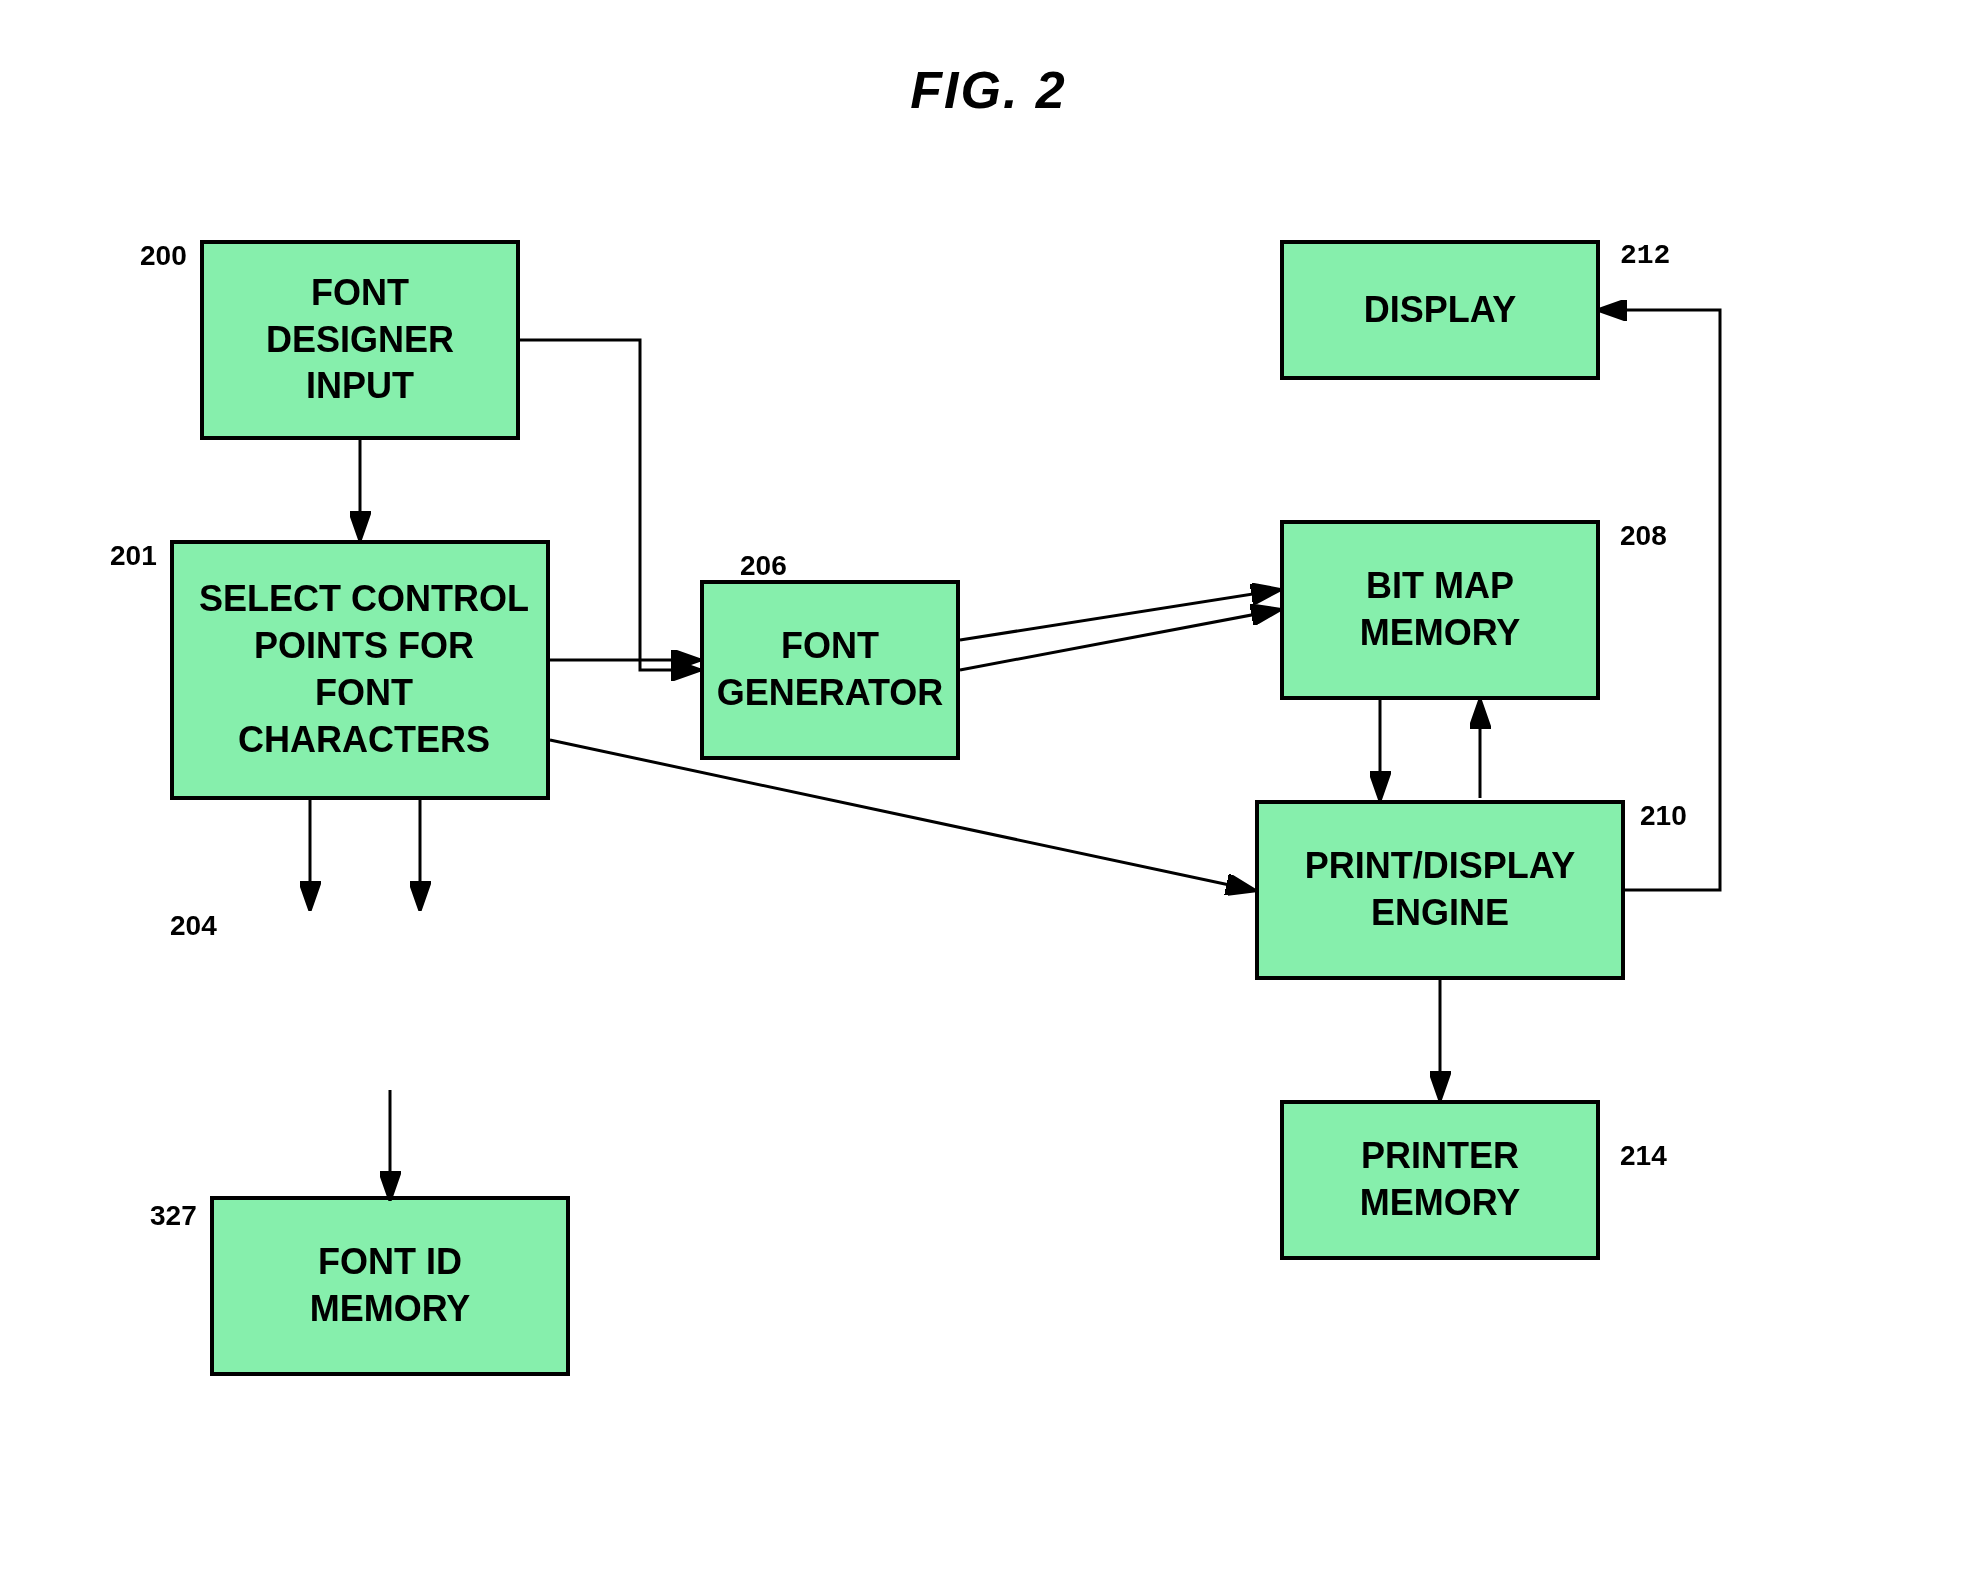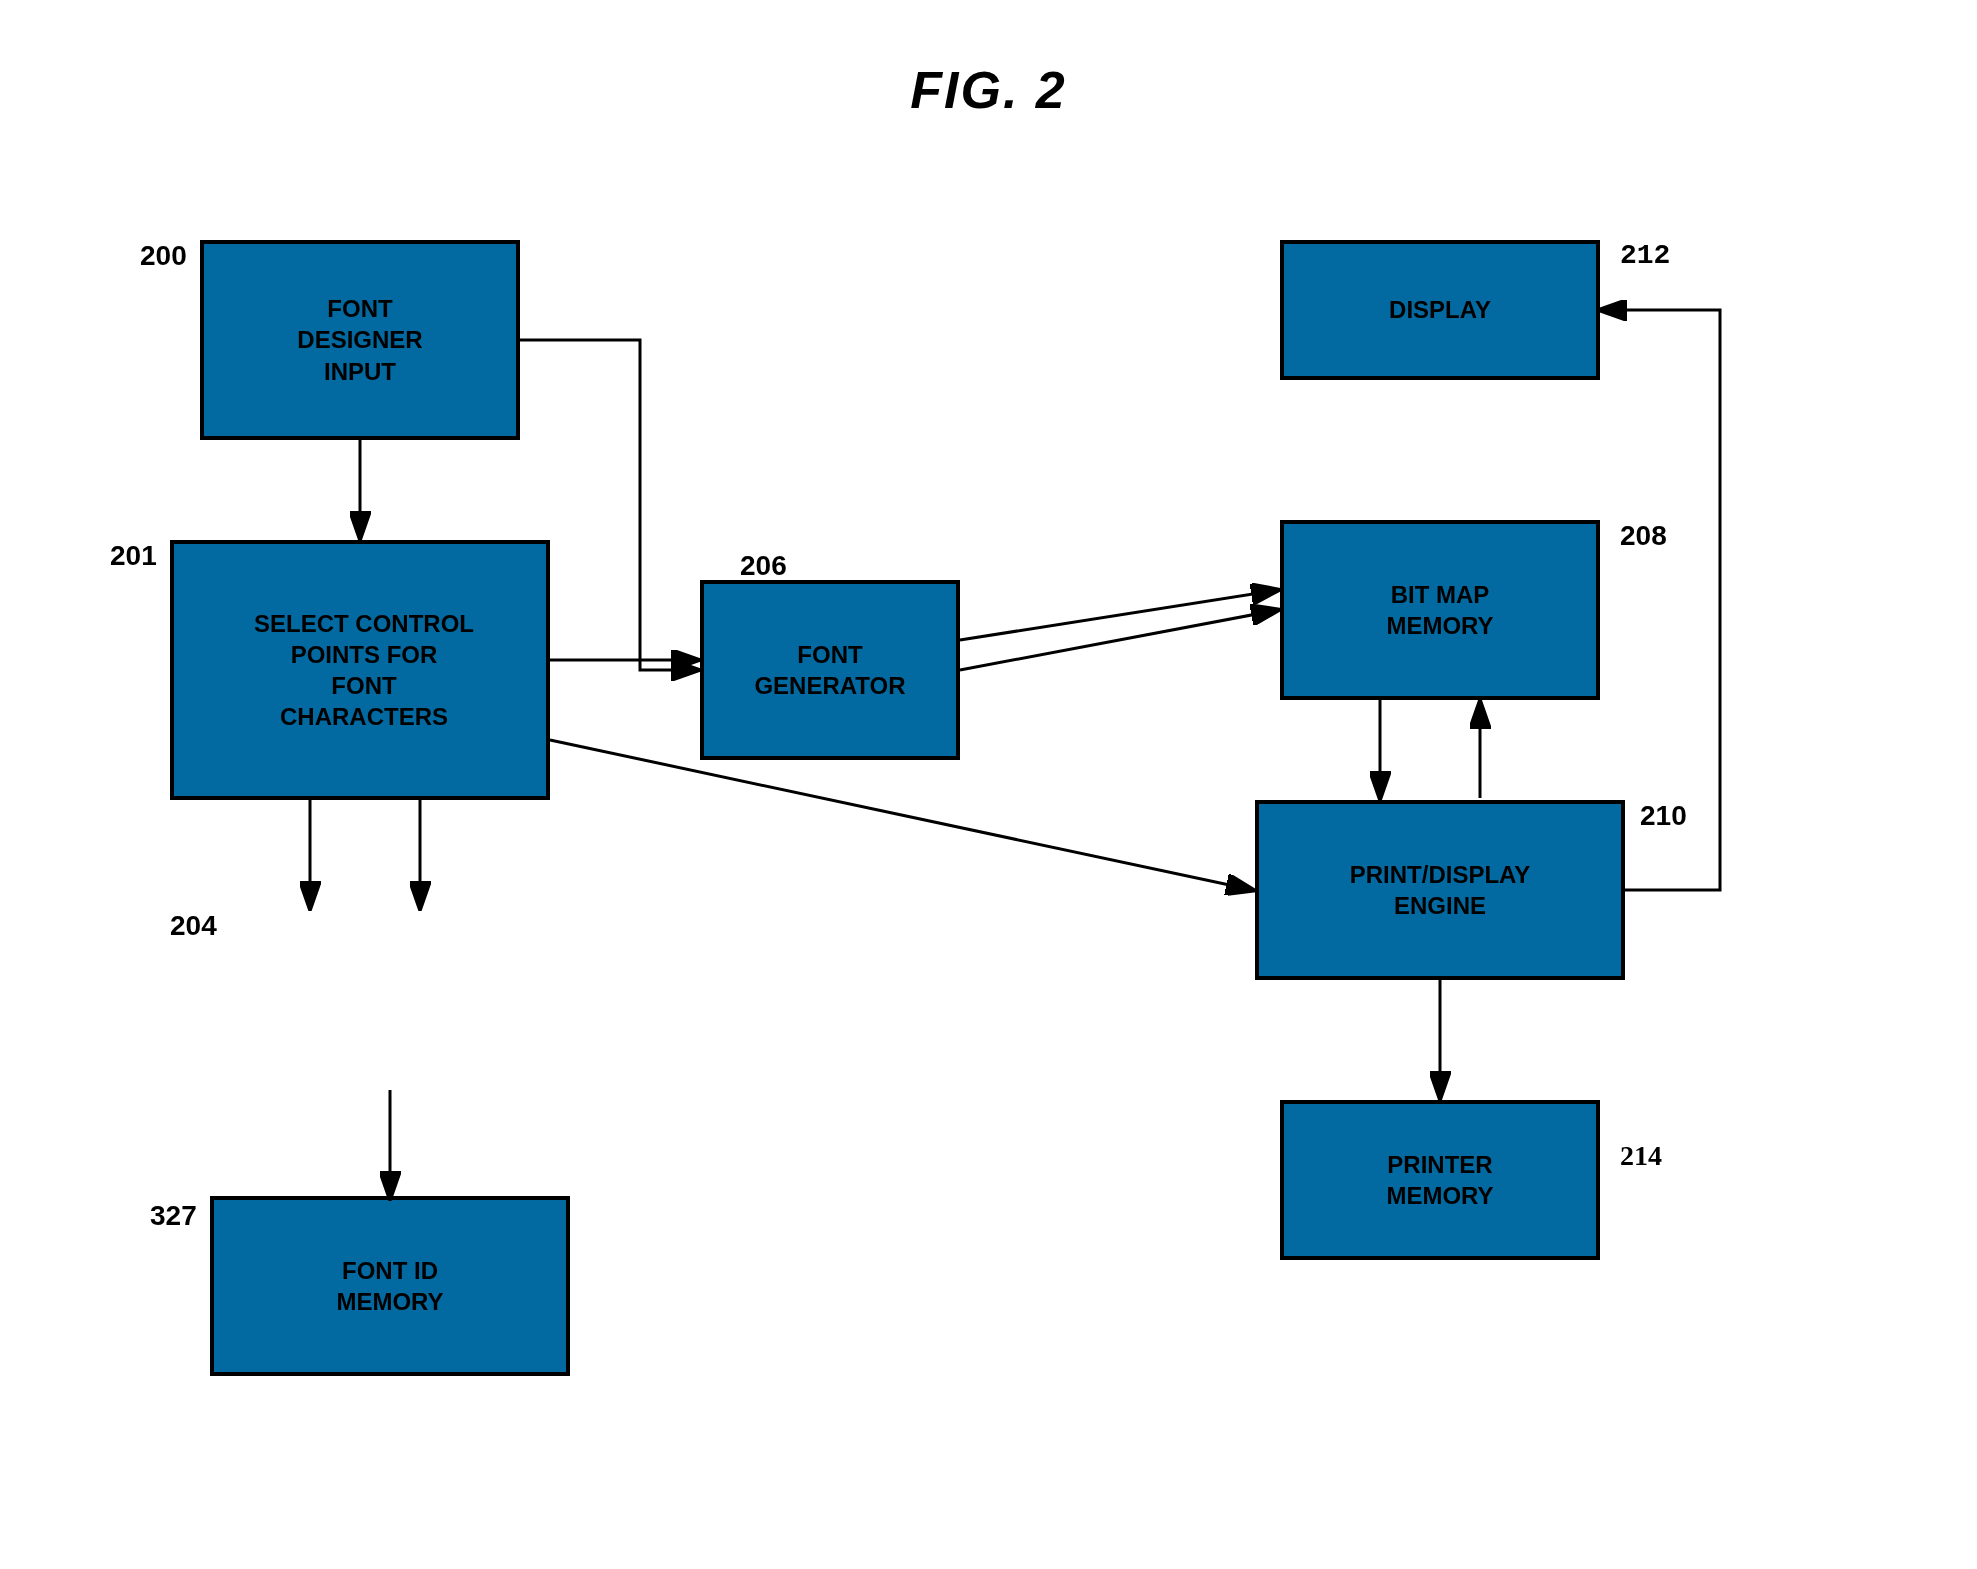--- a/index.html
+++ b/index.html
@@ -25,26 +25,26 @@
       position: absolute;
       top: 160px;
       left: 0;
       right: 0;
       bottom: 0;
     }
 
     .box {
       position: absolute;
       border: 4px solid #000;
-      background: #0369a1;
+      background: #86efac;
       display: flex;
       align-items: center;
       justify-content: center;
       text-align: center;
-      font-size: 24px;
+      font-size: 36px;
       font-weight: bold;
       font-family: Arial, sans-serif;
       line-height: 1.3;
     }
 
     .label {
       position: absolute;
       font-size: 28px;
       font-weight: bold;
       font-family: Arial, sans-serif;
@@ -130,21 +130,21 @@
 ENGINE</span>
   </div>
 
   <div class="label" style="left:1640px; top:640px;">210</div>
 
   <div class="box" style="left:1280px; top:940px; width:320px; height:160px;">
     <span style="white-space:pre-line;">PRINTER
 MEMORY</span>
   </div>
 
-  <div class="label" style="left:1620px; top:980px;font-family:Liberation Serif, serif;">214</div>
+  <div class="label" style="left:1620px; top:980px;">214</div>
 
   <svg class="arrows-svg">
     <defs>
       <marker id="arrowhead" markerWidth="10" markerHeight="7" refX="9" refY="3.5" orient="auto">
         <polygon points="0 0, 10 3.5, 0 7" fill="#000"></polygon>
       </marker>
       <marker id="arrowhead-left" markerWidth="10" markerHeight="7" refX="1" refY="3.5" orient="auto">
         <polygon points="10 0, 0 3.5, 10 7" fill="#000"></polygon>
       </marker>
     </defs>

